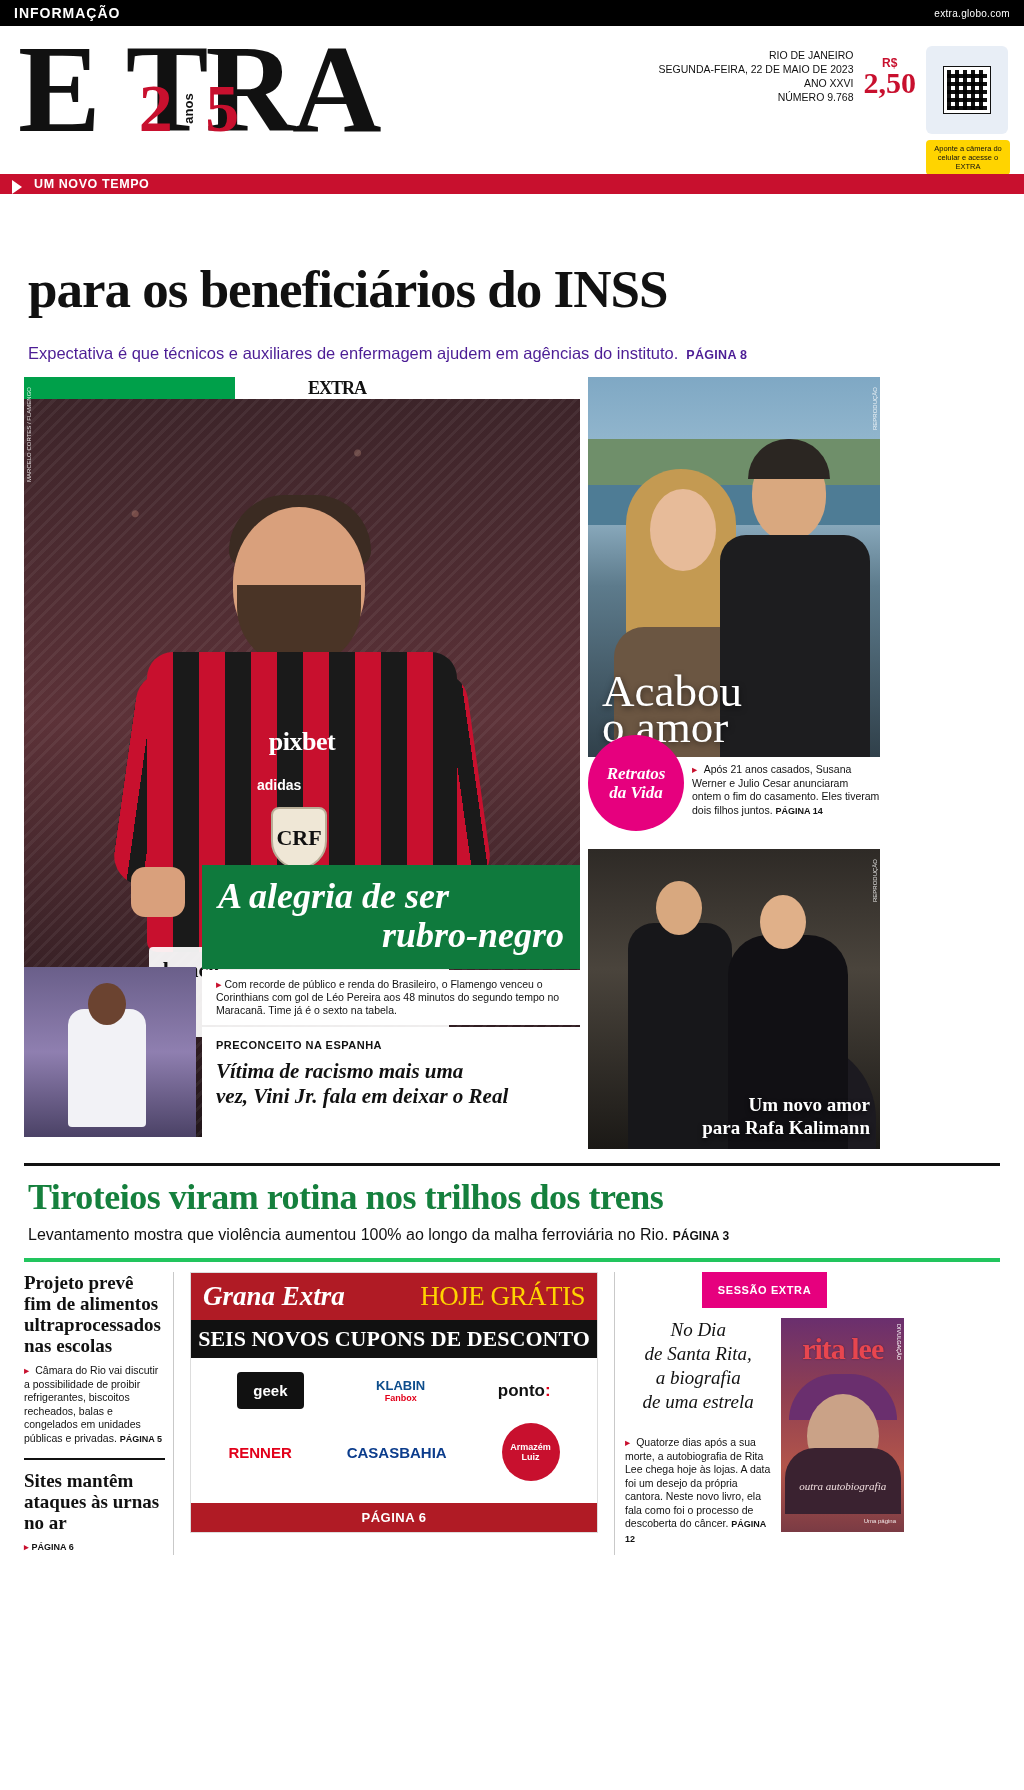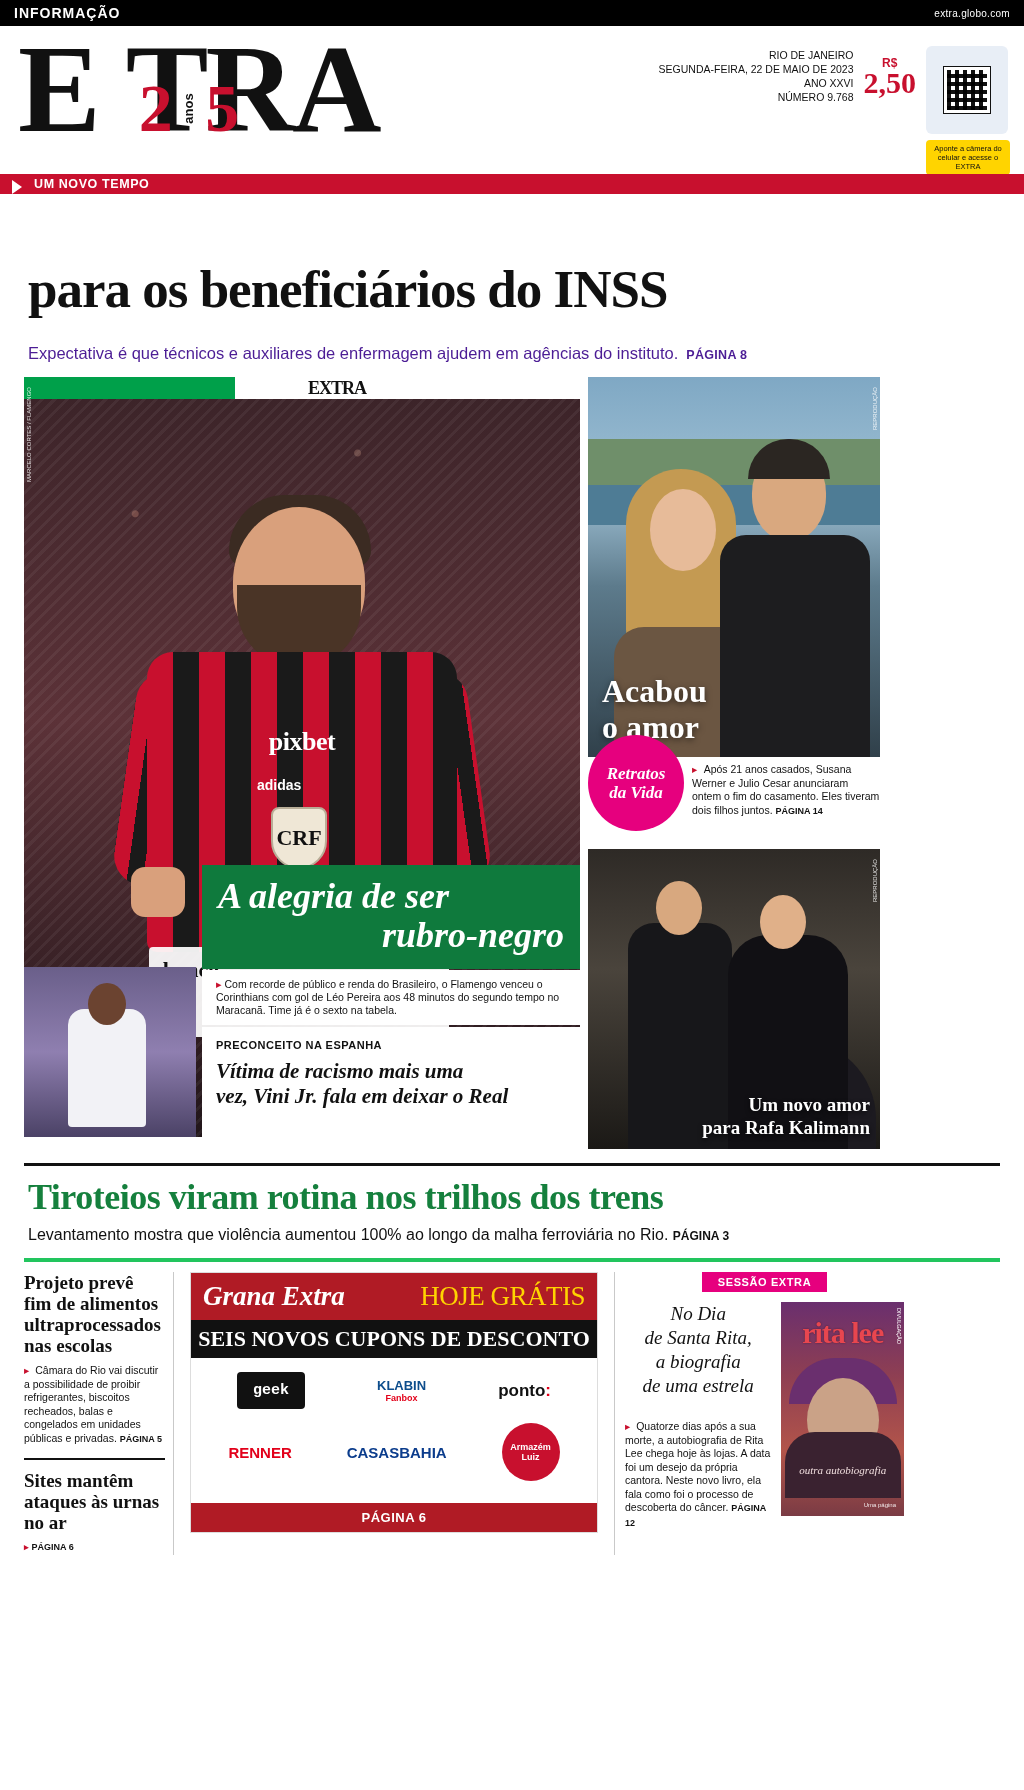--- a/index.html
+++ b/index.html
@@ -203,21 +203,21 @@
   .pc-hill { position:absolute; left:0; right:0; top:62px; height: 46px; background:#6f8f6a; }
   .pc-water { position:absolute; left:0; right:0; top:108px; height: 40px; background:#4e7c95; }
   .pc-woman-hair { position:absolute; left: 38px; top: 92px; width: 110px; height: 190px; border-radius: 56px 56px 30px 30px; background:#c49a52;}
   .pc-woman-face { position:absolute; left: 62px; top: 112px; width: 66px; height: 82px; border-radius: 50%; background:#e7bb99;}
   .pc-woman-body { position:absolute; left: 26px; top: 250px; width: 140px; height: 140px; background:#6b5642; border-radius: 30px 30px 0 0;}
   .pc-man-head { position:absolute; left: 164px; top: 72px; width: 74px; height: 92px; border-radius: 48%; background:#d9a87f;}
   .pc-man-hair { position:absolute; left: 160px; top: 62px; width: 82px; height: 40px; border-radius: 40px 40px 0 0; background:#2b2622;}
   .pc-man-body { position:absolute; left: 132px; top: 158px; width: 150px; height: 230px; background:#1d1d1f; border-radius: 26px 26px 0 0;}
   .acabou {
     position:absolute; left: 14px; bottom: 12px;
-    font-family:"Liberation Serif",serif; font-weight:bold; font-size: 32px; line-height: 36px; color:#fff;
+    font-family:"Liberation Serif",serif; font-weight:normal; font-size: 45px; line-height: 36px; color:#fff;
     text-shadow: 0 2px 6px rgba(0,0,0,.55);
     margin-top: 46px;
   }
   .retratos-row { position: relative; height: 92px; background:#fff; }
   .retratos-badge {
     position:absolute; left: 0; top: -22px; width: 96px; height: 96px; border-radius: 50%;
     background:#e6007e; color:#fff; display:flex; align-items:center; justify-content:center; text-align:center;
     font-family:"Liberation Serif",serif; font-style: italic; font-weight:bold; font-size: 17px; line-height: 19px;
   }
   .retratos-text {
@@ -259,32 +259,32 @@
   .bcol-1 .hr { height: 2px; background:#111; margin: 12px 0 10px 0; }
 
   .promo { border: 1px solid #ddd; }
   .promo-top { background:#b01b25; display:flex; align-items:center; justify-content:space-between; padding: 8px 12px; }
   .promo-top .gr { font-family:"Liberation Serif",serif; font-style: italic; font-weight:bold; font-size: 27px; color:#fff; }
   .promo-top .hoje { font-family:"Liberation Serif",serif; font-weight:normal; font-size: 27px; color:#ffd400; letter-spacing:-.5px;}
   .promo-band { background:#111; color:#fff; text-align:center; font-family:"Liberation Serif",serif; font-weight:bold; font-size: 22px; padding: 6px 0; }
   .promo-logos { background:#fff; padding: 14px 10px 8px 10px; }
   .logo-row { display:flex; align-items:center; justify-content:space-around; margin-bottom: 14px; }
   .lg { font-size: 13px; font-weight: bold; color:#111; text-align:center; }
-  .lg.geek { background:#111; color:#fff; padding: 10px 16px; border-radius: 4px; font-family:Liberation Mono, monospace; font-size: 15px;}
+  .lg.geek { background:#111; color:#fff; padding: 10px 16px; border-radius: 4px; font-family:Liberation Sans, sans-serif; font-size: 15px;}
   .lg.klabin { color:#0d4d8c; }
   .lg.klabin small { display:block; color:#e2001a; font-size: 9px; font-weight: bold;}
   .lg.ponto { color:#111; font-size: 17px; }
   .lg.ponto i { color:#e2001a; font-style: normal; }
   .lg.renner { color:#e2001a; font-size: 15px; }
   .lg.casas { color:#0b3c8c; font-size: 15px; }
   .lg.premio { background:#c8102e; color:#fff; border-radius:50%; width:58px; height:58px; display:flex; align-items:center; justify-content:center; flex-direction:column; font-size:9px; line-height:10px;}
   .promo-foot { background:#b01b25; color:#fff; text-align:center; font-weight:bold; font-size: 13px; padding: 7px 0; letter-spacing:.5px;}
 
   .sessao { display:flex; justify-content:center; }
-  .sessao span { background:#e6007e; color:#fff; font-size: 11px; font-weight:bold; letter-spacing:.6px; padding: 4px 16px; }
+  .sessao span { background:#e6007e; color:#fff; font-size: 11px; font-weight:bold; letter-spacing:.6px; padding: 12px 16px; }
   .b3-body { display:flex; gap: 10px; margin-top: 10px; }
   .b3-text { width: 148px; }
   .b3-text h4 {
     font-family:"Liberation Serif",serif; font-style: italic; font-weight: normal;
     font-size: 19px; line-height: 24px; color:#111; text-align:center;
   }
   .b3-text p { margin-top: 22px; font-size: 10.5px; line-height: 13.5px; color:#111; }
   .b3-text p:before { content:"\25B8"; color:#c8102e; margin-right:3px; }
   .b3-text .pg { font-weight:bold; font-size: 9px; }
   .book {

